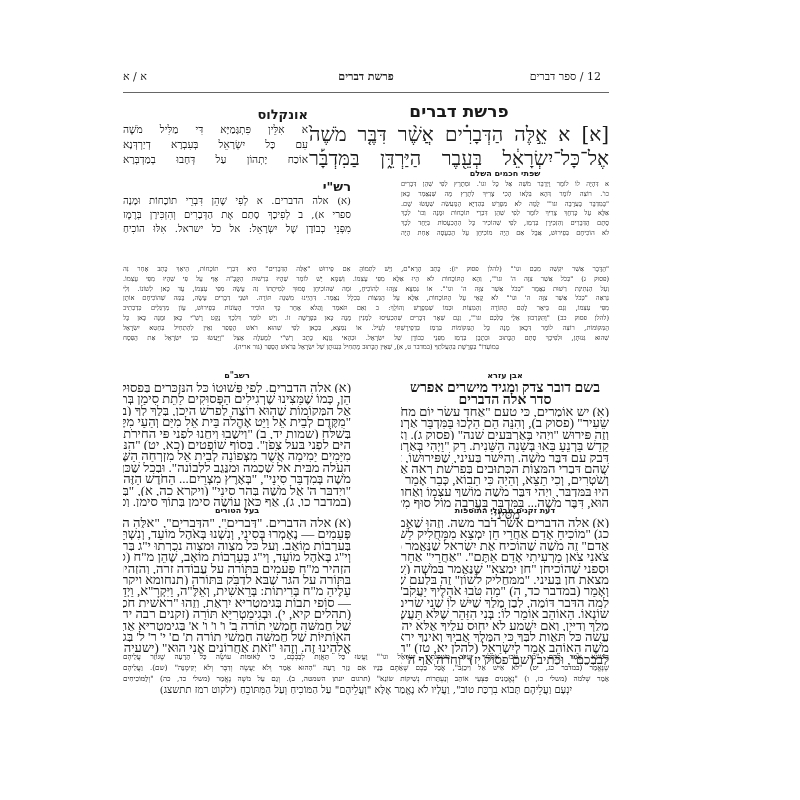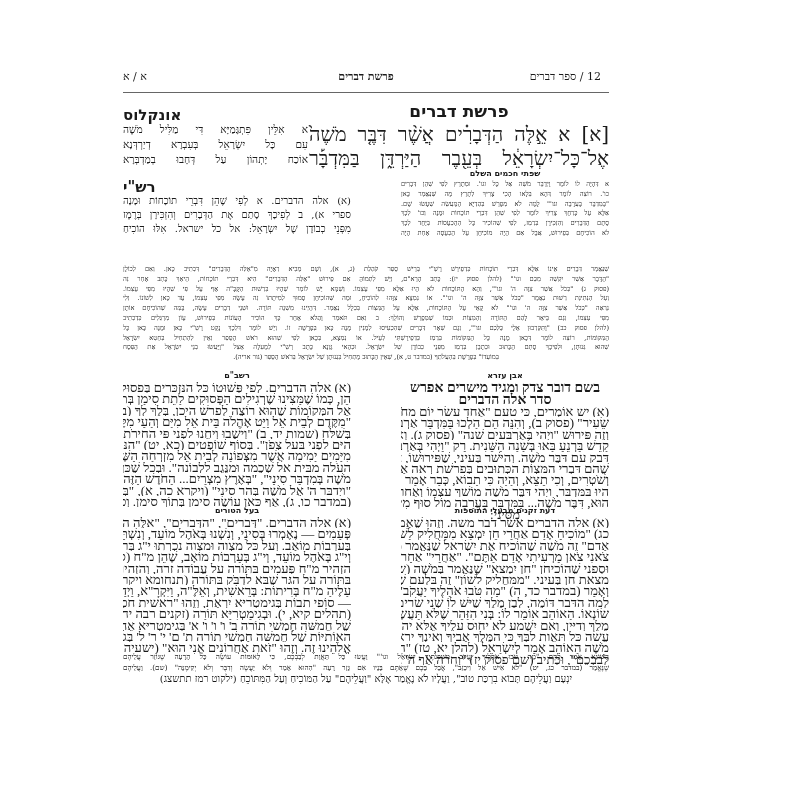--- a/index.html
+++ b/index.html
@@ -9,21 +9,21 @@
   .rtl { direction:rtl; unicode-bidi:embed; }
   .hdr { position:absolute; top:70px; left:0; width:486px; height:16px; font-size:11px; }
   .hdr .l { position:absolute; left:0; top:0; }
   .hdr .c { position:absolute; left:0; width:486px; text-align:center; top:0; font-weight:bold; }
   .hdr .r { position:absolute; right:8px; top:0; }
   .rule { position:absolute; top:92px; left:0; width:486px; height:1px; background:#666; }
   .verse-block { position:absolute; top:100px; right:0; width:300px; text-align:center; }
   .parasha-title { font-size:17px; font-weight:bold; line-height:22px; font-family:"DejaVu Sans", sans-serif; }
   .verse-line { font-size:20px; line-height:24px; text-align:justify; text-align-last:justify; }
   .onk-block { position:absolute; top:108px; left:0; width:185px; }
-  .sec-title { font-family:"DejaVu Sans", sans-serif; font-weight:bold; font-size:15px; text-align:left; line-height:14px; }
+  .sec-title { font-family:"DejaVu Sans", sans-serif; font-weight:bold; font-size:13px; text-align:right; line-height:14px; }
   .onk-line { font-size:10.5px; line-height:15px; text-align:justify; text-align-last:justify; }
   .rashi-block { position:absolute; top:180px; left:0; width:228px; }
   .rashi-line { font-size:10px; line-height:14px; text-align:justify; text-align-last:justify; }
   .sm { font-size:6.6px; line-height:9.8px; text-align:justify; text-align-last:justify; white-space:nowrap; overflow:hidden; }
   .sifsei-block { position:absolute; top:168px; right:0; width:208px; }
   .sifsei-full { position:absolute; top:265px; left:0; width:486px; }
   .col-right { position:absolute; right:0; width:208px; }
   .col-left { position:absolute; left:0; width:228px; }
   .ibn { top:370px; }
   .rashbam { top:370px; }
@@ -70,21 +70,20 @@
     <div class="sub-title">שפתי חכמים השלם</div>
     <div class="sm">א דְּהָיָה לוֹ לוֹמַר וַיְדַבֵּר מֹשֶׁה אֶל כָּל וגו'. וּמְתָרֵץ לְפִי שֶׁהֵן דְּבָרִים</div>
     <div class="sm">כו'. רוֹצֶה לוֹמַר דְּהָא בְּלָאו הָכִי צָרִיךְ לְתָרֵץ מַה שֶּׁנֶּאֱמַר כָּאן</div>
     <div class="sm">"בַּמִּדְבָּר בָּעֲרָבָה וגו'" לָמָּה לֹא מְפָרֵשׁ בְּהֶדְיָא הַמַּעֲשֶׂה שֶׁעָשׂוּ שָׁם.</div>
     <div class="sm">אֶלָּא עַל כָּרְחָךְ צָרִיךְ לוֹמַר לְפִי שֶׁהֵן דִּבְרֵי תוֹכָחוֹת וּמָנָה וְכו' לְכָךְ</div>
     <div class="sm">סָתַם הַדְּבָרִים וְהִזְכִּירָן בְּרֶמֶז, לְפִי שֶׁהוֹכִיר כָּל הַהַכְעָסוֹת בְּיַחַד לְכָךְ</div>
     <div class="sm">לֹא הוֹכִיחָם בְּפֵירוּשׁ, אֲבָל אִם הָיָה מוֹכִיחָן עַל הַכְעָסָה אַחַת הָיָה</div>
   </div>
 
   <div class="sifsei-full rtl">
-    <div class="sm">שֶׁנֶּאֱמַר דְּבָרִים אֵינוֹ אֶלָּא דִּבְרֵי תוֹכָחוֹת כִּדְפֵירֵשׁ רַשִׁ"י בְּרֵישׁ סֵפֶר קֹהֶלֶת (ג, א), וְשָׁם מֵבִיא רְאָיָה מִ"אֵלֶּה הַדְּבָרִים" דִּכְתִיב כָּאן. וְאִם לְכוֹלָן</div>
     <div class="sm">"הַדָּבָר אֲשֶׁר יִקְשֶׁה מִכֶּם וגו'" (להלן פסוק יז): כָּתַב הָרֵא"ם, וְיֵשׁ לִתְמוֹהַּ אִם פֵּירוּשׁ "אֵלֶּה הַדְּבָרִים" הִיא דִּבְרֵי תוֹכָחוֹת, הֵיאַךְ כָּתַב אַחַר זֶה</div>
     <div class="sm">(פסוק ג) "כְּכֹל אֲשֶׁר צִוָּה ה' וגו'", וְהָא הַתּוֹכָחוֹת לֹא הָיוּ אֶלָּא מִפִּי עַצְמוֹ. וְשֶׁמָּא יֵשׁ לוֹמַר שֶׁהָיוּ בִּרְשׁוּת הַקָּבָּ"ה אַף עַל פִּי שֶׁהָיוּ מִפִּי עַצְמוֹ.</div>
     <div class="sm">וְעַל הַנְּתִינַת רְשׁוּת נֶאֱמַר "כְּכֹל אֲשֶׁר צִוָּה ה' וגו'". אוֹ נִמְצָא צִוָּהוּ לְהוֹכִיחַ, וּמַה שֶּׁהוֹכִיחָן סָמוּךְ לְמִיתָתוֹ זֶה עָשָׂה מִפִּי עַצְמוֹ, עַד כָּאן לְשׁוֹנוֹ. וְלִי</div>
     <div class="sm">נִרְאֶה "כְּכֹל אֲשֶׁר צִוָּה ה' וגו'" לֹא קָאֵי עַל הַתּוֹכָחוֹת, אֶלָּא עַל הַמִּצְוֹת בִּכְלָל נֶאֱמַר. דְּהַיְינוּ מִשְׁנֵה תּוֹרָה. וּשְׁנֵי דְבָרִים עָשָׂה, בַּמֶּה שֶׁהוֹכִיחָם אוֹתָן</div>
     <div class="sm">מִפִּי עַצְמוֹ, וְגַם בֵּיאֵר לָהֶם הַתּוֹרָה וְהַמִּצְוֹת וּכְמוֹ שֶׁמְּפָרֵשׁ וְהוֹלֵךְ: ב וְאִם תֹּאמַר וַהֲלֹא אַחַר כָּךְ הוֹכִיר הָעֲוֹנוֹת בְּפֵירוּשׁ, עַוֹן מְרַגְּלִים כִּדְכְתִיב</div>
     <div class="sm">(להלן פסוק כב) "וַתִּקְרְבוּן אֵלַי כֻּלְּכֶם וגו'", וְגַם שְׁאָר דְּבָרִים שֶׁהִכְעִיסוּ לְמָנִין מָנָה כָּאן בְּפָרָשָׁה זוֹ. וְיֵשׁ לוֹמַר דִּלְכָךְ נָקַט רַשִׁ"י כָּאן וּמָנָה כָּאן כָּל</div>
     <div class="sm">הַמְּקוֹמוֹת, רוֹצֶה לוֹמַר דְּכָאן מָנָה כָּל הַמְּקוֹמוֹת בְּרֶמֶז כִּדְפֵירַשְׁתִּי לְעֵיל. אוֹ נִמְצָא, בְּכָאן לְפִי שֶׁהוּא רֹאשׁ הַסֵּפֶר וְאֵין לְהַתְחִיל בְּחֵטְא יִשְׂרָאֵל</div>
     <div class="sm">שֶׁהוּא גְּנוּתָן, וּלְפִיכָךְ סָתַם הַכָּתוּב וּכְתָבָן בְּרֶמֶז מִפְּנֵי כְבוֹדָן שֶׁל יִשְׂרָאֵל. וּכְהַאי גַּוְנָא כָּתַב רַשִׁ"י לְמַעְלָה אֵצֶל "וַיַּעֲשׂוּ בְנֵי יִשְׂרָאֵל אֶת הַפֶּסַח</div>
     <div class="sm last">בְּמוֹעֲדוֹ" בְּפָרָשַׁת בְּהַעֲלֹתְךָ (במדבר ט, א), שֶׁאֵין הַכָּתוּב מַתְחִיל בִּגְנוּתָן שֶׁל יִשְׂרָאֵל בְּרֹאשׁ הַסֵּפֶר (גור אריה).</div>
   </div>
@@ -148,16 +147,17 @@
     <div class="med">— סוֹפֵי תֵבוֹת בְּגִימַטְרִיָּא יִרְאָת, וְזֶהוּ "רֵאשִׁית חָכְמָה יִרְאַת ה'"</div>
     <div class="med">(תהלים קיא, י). וּבְגִימַטְרִיָּא תּוֹרָה (זקנים רבה יח, כא). רָאשֵׁי תֵבוֹת</div>
     <div class="med">שֶׁל חֲמִשָּׁה חֻמְשֵׁי תוֹרָה ב' ו' ו' ו' א' בְּגִימַטְרִיָּא אֶהְיֶה. וְסוֹף</div>
     <div class="med">הָאוֹתִיּוֹת שֶׁל חֲמִשָּׁה חֻמְשֵׁי תוֹרָה ת' ם' י' ר' ל' בְּגִימַטְרִיָּא הוּא</div>
     <div class="med last">אֱלֹהֵינוּ זֶה. וְזֶהוּ "זֹאת אַחֲרוֹנִים אֲנִי הוּא" (ישעיה מא, ד).</div>
   </div>
 
   <div class="daat-full rtl">
     <div class="sm" style="font-size:7.2px;line-height:11px;">הַשּׂוֹנֵא אָמַר לָהֶם "מַה טֹּבוּ אֹהָלֶיךָ יַעֲקֹב מִשְׁכְּנֹתֶיךָ יִשְׂרָאֵל וגו'" וַעֲשׂוּ כָּל תַּאֲוַת לְבַבְכֶם, כִּי לָאוּמּוֹת עוֹשֶׂה כָּל הָרָעָה שֶׁגּוֹזֵר עֲלֵיהֶם</div>
     <div class="sm" style="font-size:7.2px;line-height:11px;">שֶׁנֶּאֱמַר (במדבר כג, יט) "לֹא אִישׁ אֵל וִיכַזֵּב", אֲבָל בָּכֶם שֶׁאַתֶּם בָּנָיו אִם גָּזַר רָעָה "הַהוּא אָמַר וְלֹא יַעֲשֶׂה וְדִבֶּר וְלֹא יְקִימֶנָּה" (שם). וַעֲלֵיהֶם</div>
+    <div class="sm" style="font-size:7.2px;line-height:11px;">אָמַר שְׁלֹמֹה (משלי כז, ו) "נֶאֱמָנִים פִּצְעֵי אוֹהֵב וְנַעְתָּרוֹת נְשִׁיקוֹת שׂוֹנֵא" (תרגום יונתן השמטה, ב). וְגַם עַל מֹשֶׁה נֶאֱמַר (משלי כד, כה) "וְלַמּוֹכִיחִים</div>
     <div class="sm last" style="font-size:10px;line-height:11px;">יִנְעָם וַעֲלֵיהֶם תָּבוֹא בִרְכַּת טוֹב", וַעֲלָיו לֹא נֶאֱמַר אֶלָּא "וַעֲלֵיהֶם" עַל הַמּוֹכִיחַ וְעַל הַמִּתּוֹכֵחַ (ילקוט רמז תתשצג)</div>
   </div>
 
 </div>
 
 </body></html>

